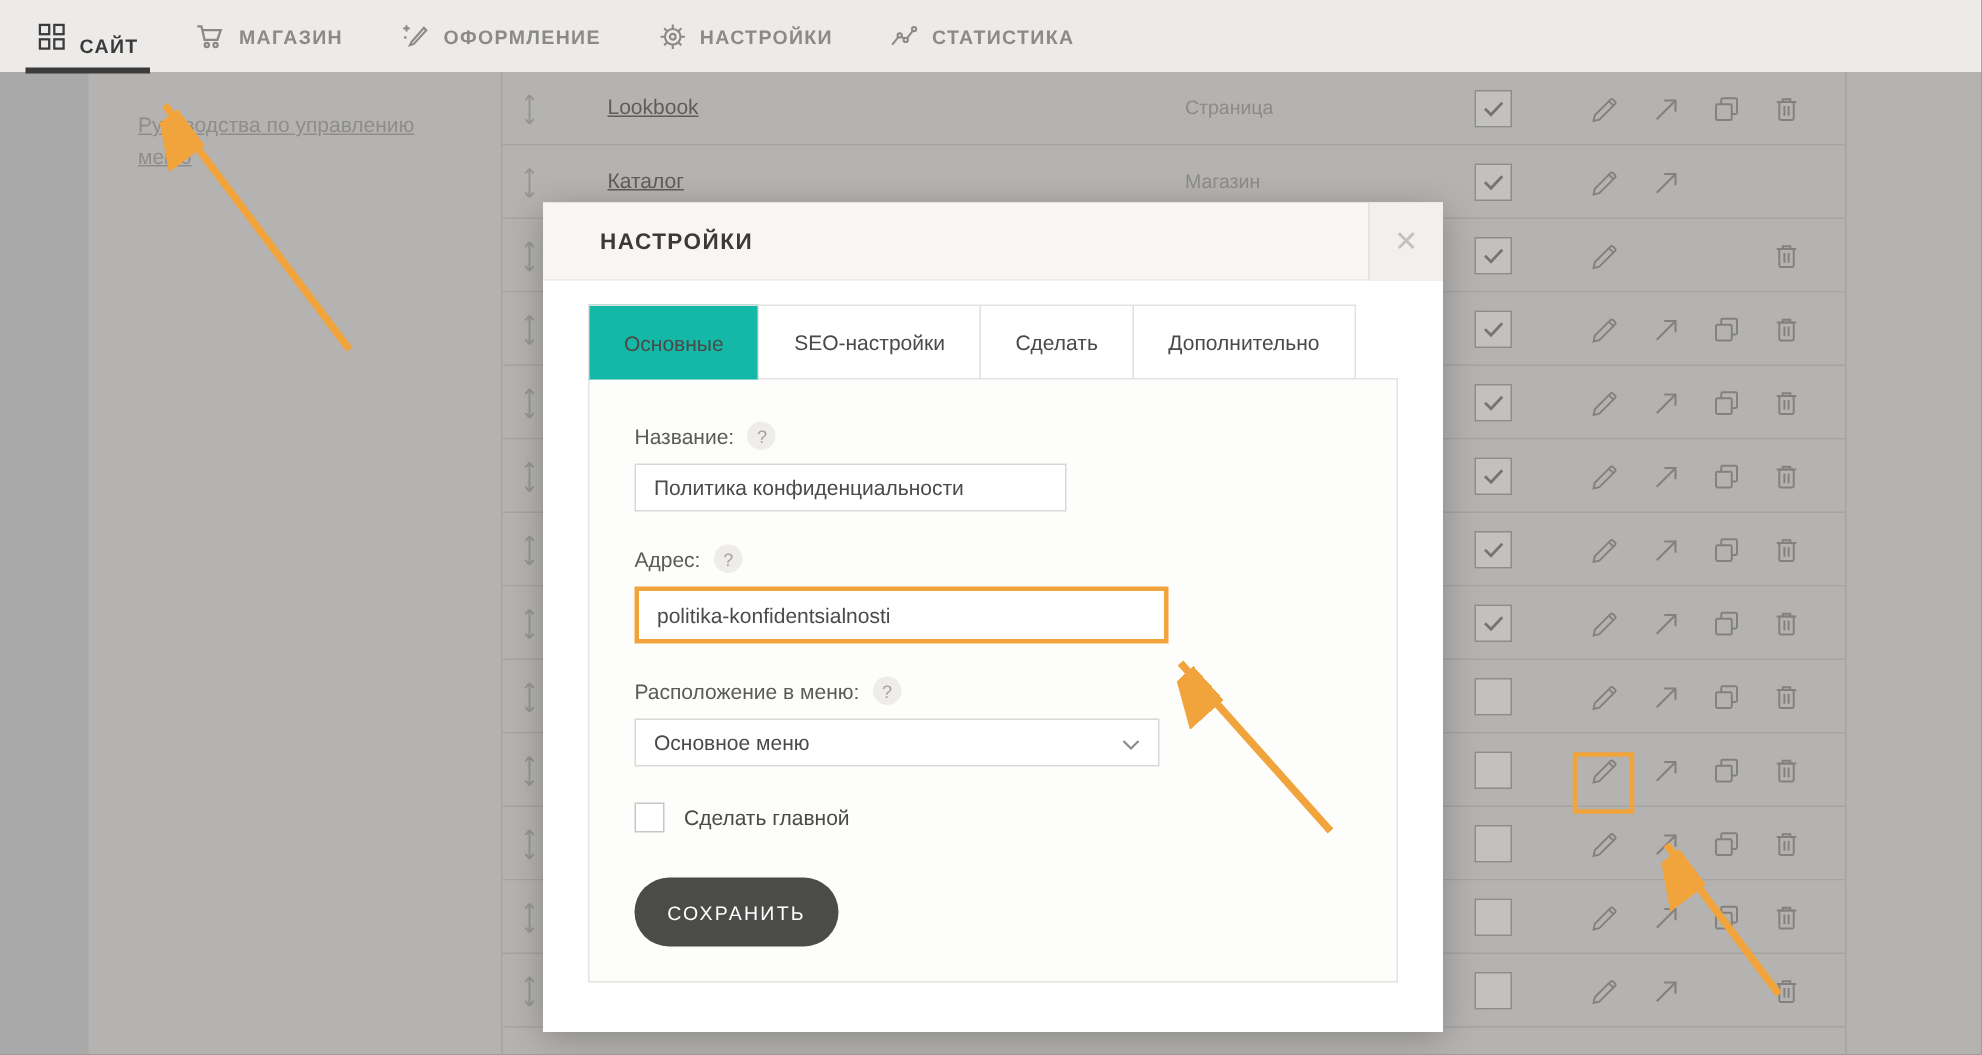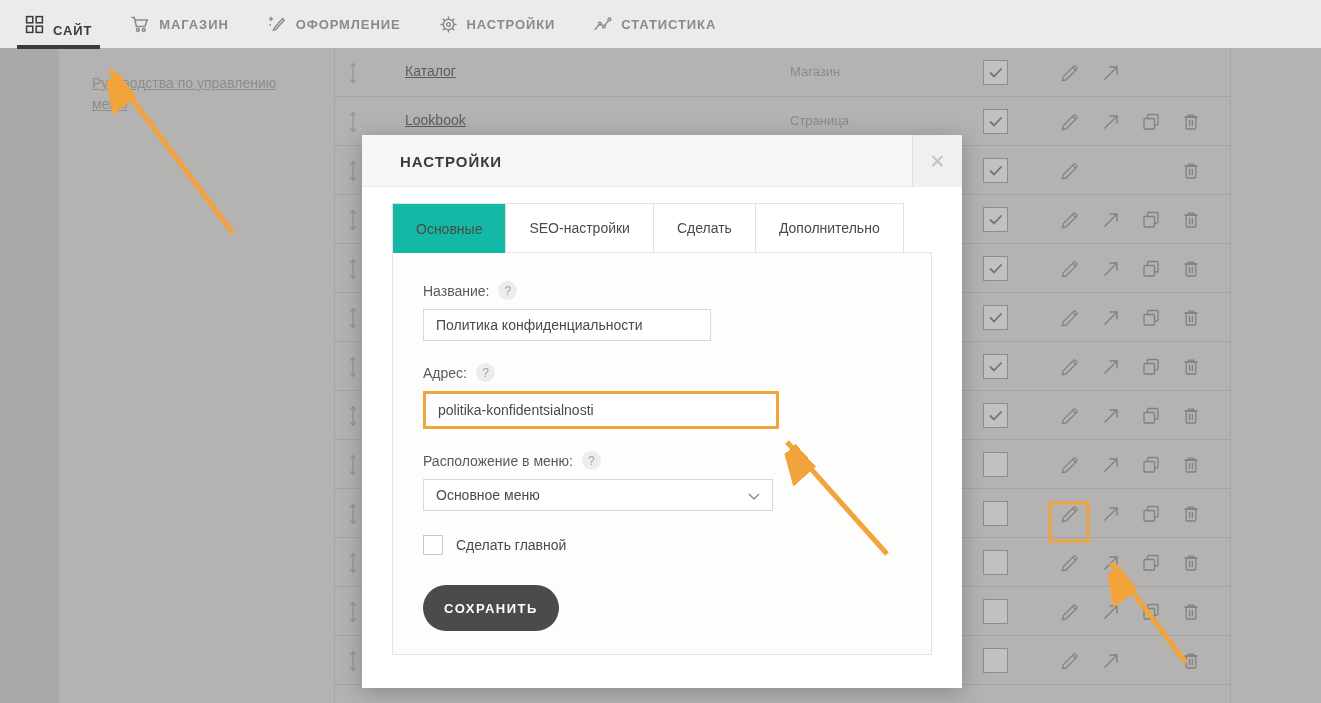--- a/index.html
+++ b/index.html
@@ -59,81 +59,81 @@
           padding:0 12px;display:flex;align-items:center;background:#fff;margin-bottom:22px;}
   .tinput.accent{border:3px solid var(--accent,#F1A33C);height:38px;width:356px;}
   .select{width:350px;height:32px;border:1px solid #d9d8d6;background:#fff;display:flex;
           align-items:center;justify-content:space-between;padding:0 12px;font-size:14px;
           color:#4b4a48;margin-bottom:24px;cursor:pointer;}
   .select .chev{color:#8a8988;}
   .chkrow{display:flex;align-items:center;gap:13px;margin-bottom:30px;}
   .chk{width:20px;height:20px;border:1px solid #c8c7c5;background:#fff;cursor:pointer;}
   .chklabel{font-size:14px;color:#4b4a48;}
   .savebtn{width:136px;height:46px;border-radius:23px;background:var(--save,#4B4B49);color:#fff;
-           font-size:13px;font-weight:bold;letter-spacing:1.5px;display:flex;align-items:center;
+           font-size:13px;font-weight:normal;letter-spacing:1.5px;display:flex;align-items:center;
            justify-content:center;cursor:pointer;border:none;font-family:inherit;}
 
   
   .ann{position:absolute;left:0;top:0;z-index:50;pointer-events:none;}
 </style>
 </head>
 <body>
 
 <div class="screen">
 
   <div class="left-strip"></div>
   <a class="guide-link">Руководства по управлению меню</a>
   <div class="mtable">
       <div class="trow">
         <span class="handle"><svg width="14" height="24" viewBox="0 0 14 24" fill="none" stroke="currentColor" stroke-width="1.3">
             <path d="M7 2.5 V21.5 M7 2.5 L4.3 5.6 M7 2.5 L9.7 5.6 M7 21.5 L4.3 18.4 M7 21.5 L9.7 18.4"></path>
           </svg></span>
+        <a class="rname">Lookbook</a>
+        <span class="rtype">Страница</span>
+        <span class="cb">
+          <svg width="23" height="23" viewBox="0 0 23 23" fill="none" stroke="currentColor" stroke-width="1.8">
+            <path d="M6 11.5 L10 15.5 L17.5 7.5"></path>
+          </svg>
+        </span>
+        <span class="act a-edit"><svg width="22" height="22" viewBox="0 0 22 22" fill="none" stroke="currentColor" stroke-width="1.3">
+            <path d="M4.2 14.8 L3.4 18.6 L7.2 17.8 L17.6 7.4 A1.3 1.3 0 0 0 17.6 5.6 L16.4 4.4 A1.3 1.3 0 0 0 14.6 4.4 Z"></path>
+            <path d="M13.6 5.4 L16.6 8.4"></path>
+          </svg></span>
+        <span class="act a-open"><svg width="22" height="22" viewBox="0 0 22 22" fill="none" stroke="currentColor" stroke-width="1.4">
+            <path d="M4.5 17.5 L16.5 5.5"></path>
+            <path d="M9.5 5 H17 V12.5"></path>
+          </svg></span>
+        <span class="act a-copy"><svg width="22" height="22" viewBox="0 0 22 22" fill="none" stroke="currentColor" stroke-width="1.3">
+            <rect x="7.5" y="3.5" width="10.5" height="10.5" rx="1"></rect>
+            <rect x="4" y="7.5" width="10.5" height="10.5" rx="1" fill="#b4b3b1"></rect>
+          </svg></span>
+        <span class="act a-delete"><svg width="22" height="22" viewBox="0 0 22 22" fill="none" stroke="currentColor" stroke-width="1.3">
+            <path d="M4.5 6 H17.5 M8.5 6 V4.2 H13.5 V6"></path>
+            <rect x="6.2" y="6" width="9.6" height="12" rx="1"></rect>
+            <path d="M9.6 8.7 V15.2 M12.4 8.7 V15.2"></path>
+          </svg></span>
+      </div>
+      <div class="trow">
+        <span class="handle"><svg width="14" height="24" viewBox="0 0 14 24" fill="none" stroke="currentColor" stroke-width="1.3">
+            <path d="M7 2.5 V21.5 M7 2.5 L4.3 5.6 M7 2.5 L9.7 5.6 M7 21.5 L4.3 18.4 M7 21.5 L9.7 18.4"></path>
+          </svg></span>
         <a class="rname">Каталог</a>
         <span class="rtype">Магазин</span>
         <span class="cb">
           <svg width="23" height="23" viewBox="0 0 23 23" fill="none" stroke="currentColor" stroke-width="1.8">
             <path d="M6 11.5 L10 15.5 L17.5 7.5"></path>
           </svg>
         </span>
         <span class="act a-edit"><svg width="22" height="22" viewBox="0 0 22 22" fill="none" stroke="currentColor" stroke-width="1.3">
             <path d="M4.2 14.8 L3.4 18.6 L7.2 17.8 L17.6 7.4 A1.3 1.3 0 0 0 17.6 5.6 L16.4 4.4 A1.3 1.3 0 0 0 14.6 4.4 Z"></path>
             <path d="M13.6 5.4 L16.6 8.4"></path>
           </svg></span>
         <span class="act a-open"><svg width="22" height="22" viewBox="0 0 22 22" fill="none" stroke="currentColor" stroke-width="1.4">
             <path d="M4.5 17.5 L16.5 5.5"></path>
             <path d="M9.5 5 H17 V12.5"></path>
-          </svg></span>
-      </div>
-      <div class="trow">
-        <span class="handle"><svg width="14" height="24" viewBox="0 0 14 24" fill="none" stroke="currentColor" stroke-width="1.3">
-            <path d="M7 2.5 V21.5 M7 2.5 L4.3 5.6 M7 2.5 L9.7 5.6 M7 21.5 L4.3 18.4 M7 21.5 L9.7 18.4"></path>
-          </svg></span>
-        <a class="rname">Lookbook</a>
-        <span class="rtype">Страница</span>
-        <span class="cb">
-          <svg width="23" height="23" viewBox="0 0 23 23" fill="none" stroke="currentColor" stroke-width="1.8">
-            <path d="M6 11.5 L10 15.5 L17.5 7.5"></path>
-          </svg>
-        </span>
-        <span class="act a-edit"><svg width="22" height="22" viewBox="0 0 22 22" fill="none" stroke="currentColor" stroke-width="1.3">
-            <path d="M4.2 14.8 L3.4 18.6 L7.2 17.8 L17.6 7.4 A1.3 1.3 0 0 0 17.6 5.6 L16.4 4.4 A1.3 1.3 0 0 0 14.6 4.4 Z"></path>
-            <path d="M13.6 5.4 L16.6 8.4"></path>
-          </svg></span>
-        <span class="act a-open"><svg width="22" height="22" viewBox="0 0 22 22" fill="none" stroke="currentColor" stroke-width="1.4">
-            <path d="M4.5 17.5 L16.5 5.5"></path>
-            <path d="M9.5 5 H17 V12.5"></path>
-          </svg></span>
-        <span class="act a-copy"><svg width="22" height="22" viewBox="0 0 22 22" fill="none" stroke="currentColor" stroke-width="1.3">
-            <rect x="7.5" y="3.5" width="10.5" height="10.5" rx="1"></rect>
-            <rect x="4" y="7.5" width="10.5" height="10.5" rx="1" fill="#b4b3b1"></rect>
-          </svg></span>
-        <span class="act a-delete"><svg width="22" height="22" viewBox="0 0 22 22" fill="none" stroke="currentColor" stroke-width="1.3">
-            <path d="M4.5 6 H17.5 M8.5 6 V4.2 H13.5 V6"></path>
-            <rect x="6.2" y="6" width="9.6" height="12" rx="1"></rect>
-            <path d="M9.6 8.7 V15.2 M12.4 8.7 V15.2"></path>
           </svg></span>
       </div>
       <div class="trow">
         <span class="handle"><svg width="14" height="24" viewBox="0 0 14 24" fill="none" stroke="currentColor" stroke-width="1.3">
             <path d="M7 2.5 V21.5 M7 2.5 L4.3 5.6 M7 2.5 L9.7 5.6 M7 21.5 L4.3 18.4 M7 21.5 L9.7 18.4"></path>
           </svg></span>
         <span class="cb">
           <svg width="23" height="23" viewBox="0 0 23 23" fill="none" stroke="currentColor" stroke-width="1.8">
             <path d="M6 11.5 L10 15.5 L17.5 7.5"></path>
           </svg>

